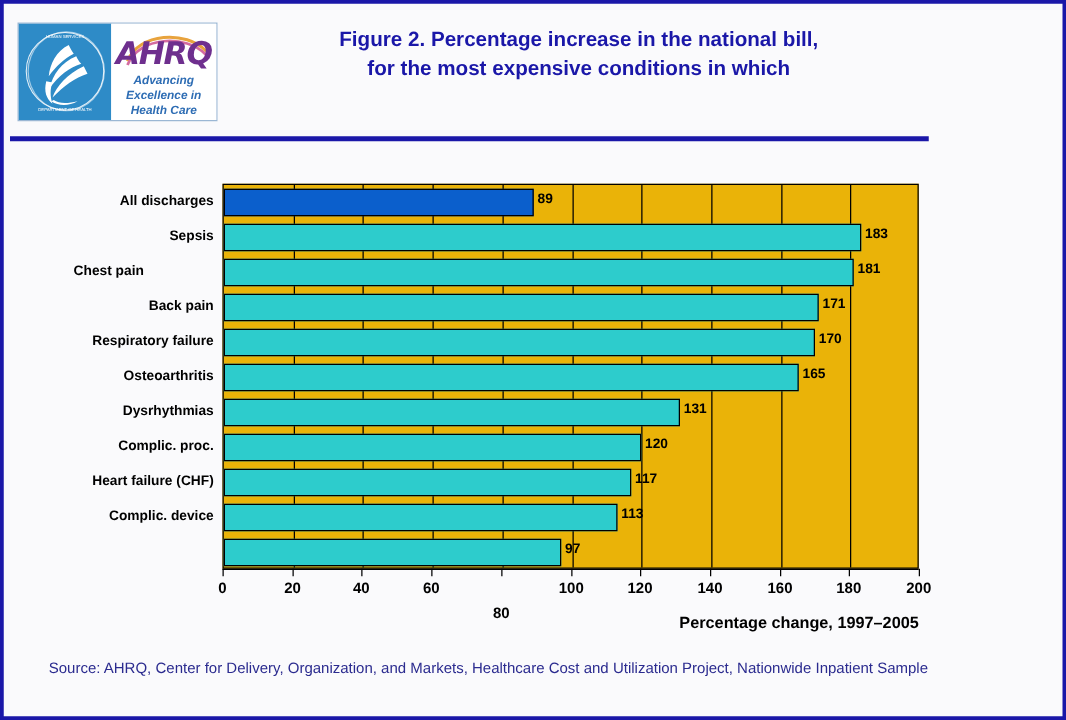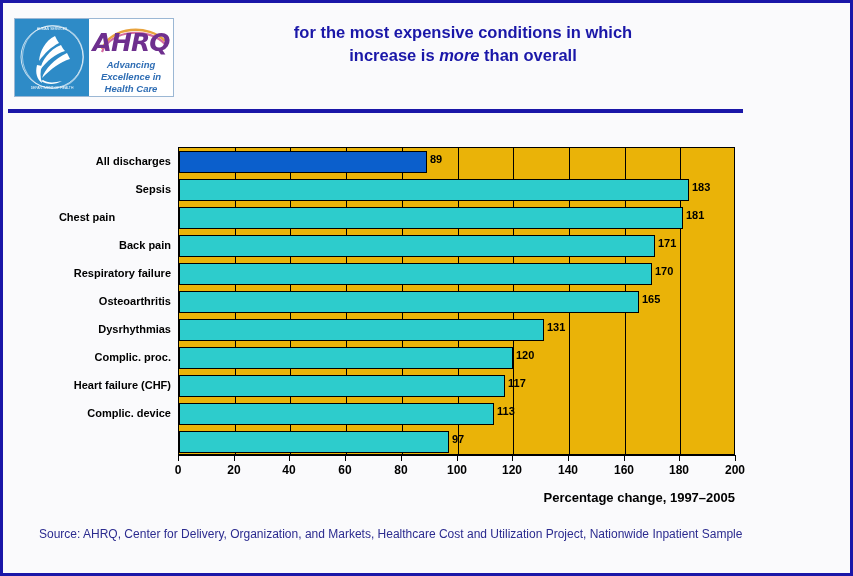--- a/index.html
+++ b/index.html
@@ -255,22 +255,22 @@
         <div class="word">AHRQ</div>
         <div class="tag">
           <div>Advancing</div>
           <div>Excellence in</div>
           <div>Health Care</div>
         </div>
       </div>
     </div>
 
     <div id="title">
+      <div>Figure 2. Percentage increase in the national bill,</div>
       <div>for the most expensive conditions in which</div>
-      <div><span>increase is </span><span class="em">more</span><span> than overall</span></div>
     </div>
 
     <div id="header-rule"></div>
   </div>
 
   <div id="chart">
     <div id="ylabels">
         <div class="ylabel" style="height: 28px; line-height: 28px;">All discharges</div>
         <div class="ylabel" style="height: 28px; line-height: 28px;">Sepsis</div>
         <div class="ylabel" style="height: 28px; line-height: 28px; text-align: center;">Chest pain</div>
@@ -344,21 +344,21 @@
     <div id="xaxis">
         <div class="xtick" style="left: 0px;"></div>
         <div class="xticklabel" style="left: 0px;">0</div>
         <div class="xtick" style="left: 56px;"></div>
         <div class="xticklabel" style="left: 56px;">20</div>
         <div class="xtick" style="left: 111px;"></div>
         <div class="xticklabel" style="left: 111px;">40</div>
         <div class="xtick" style="left: 167px;"></div>
         <div class="xticklabel" style="left: 167px;">60</div>
         <div class="xtick" style="left: 223px;"></div>
-        <div class="xticklabel" style="left: 223px;">80</div>
+        <div class="xticklabel" style="left: 223px; margin-top: 20px;">80</div>
         <div class="xtick" style="left: 279px;"></div>
         <div class="xticklabel" style="left: 279px;">100</div>
         <div class="xtick" style="left: 334px;"></div>
         <div class="xticklabel" style="left: 334px;">120</div>
         <div class="xtick" style="left: 390px;"></div>
         <div class="xticklabel" style="left: 390px;">140</div>
         <div class="xtick" style="left: 446px;"></div>
         <div class="xticklabel" style="left: 446px;">160</div>
         <div class="xtick" style="left: 501px;"></div>
         <div class="xticklabel" style="left: 501px;">180</div>

